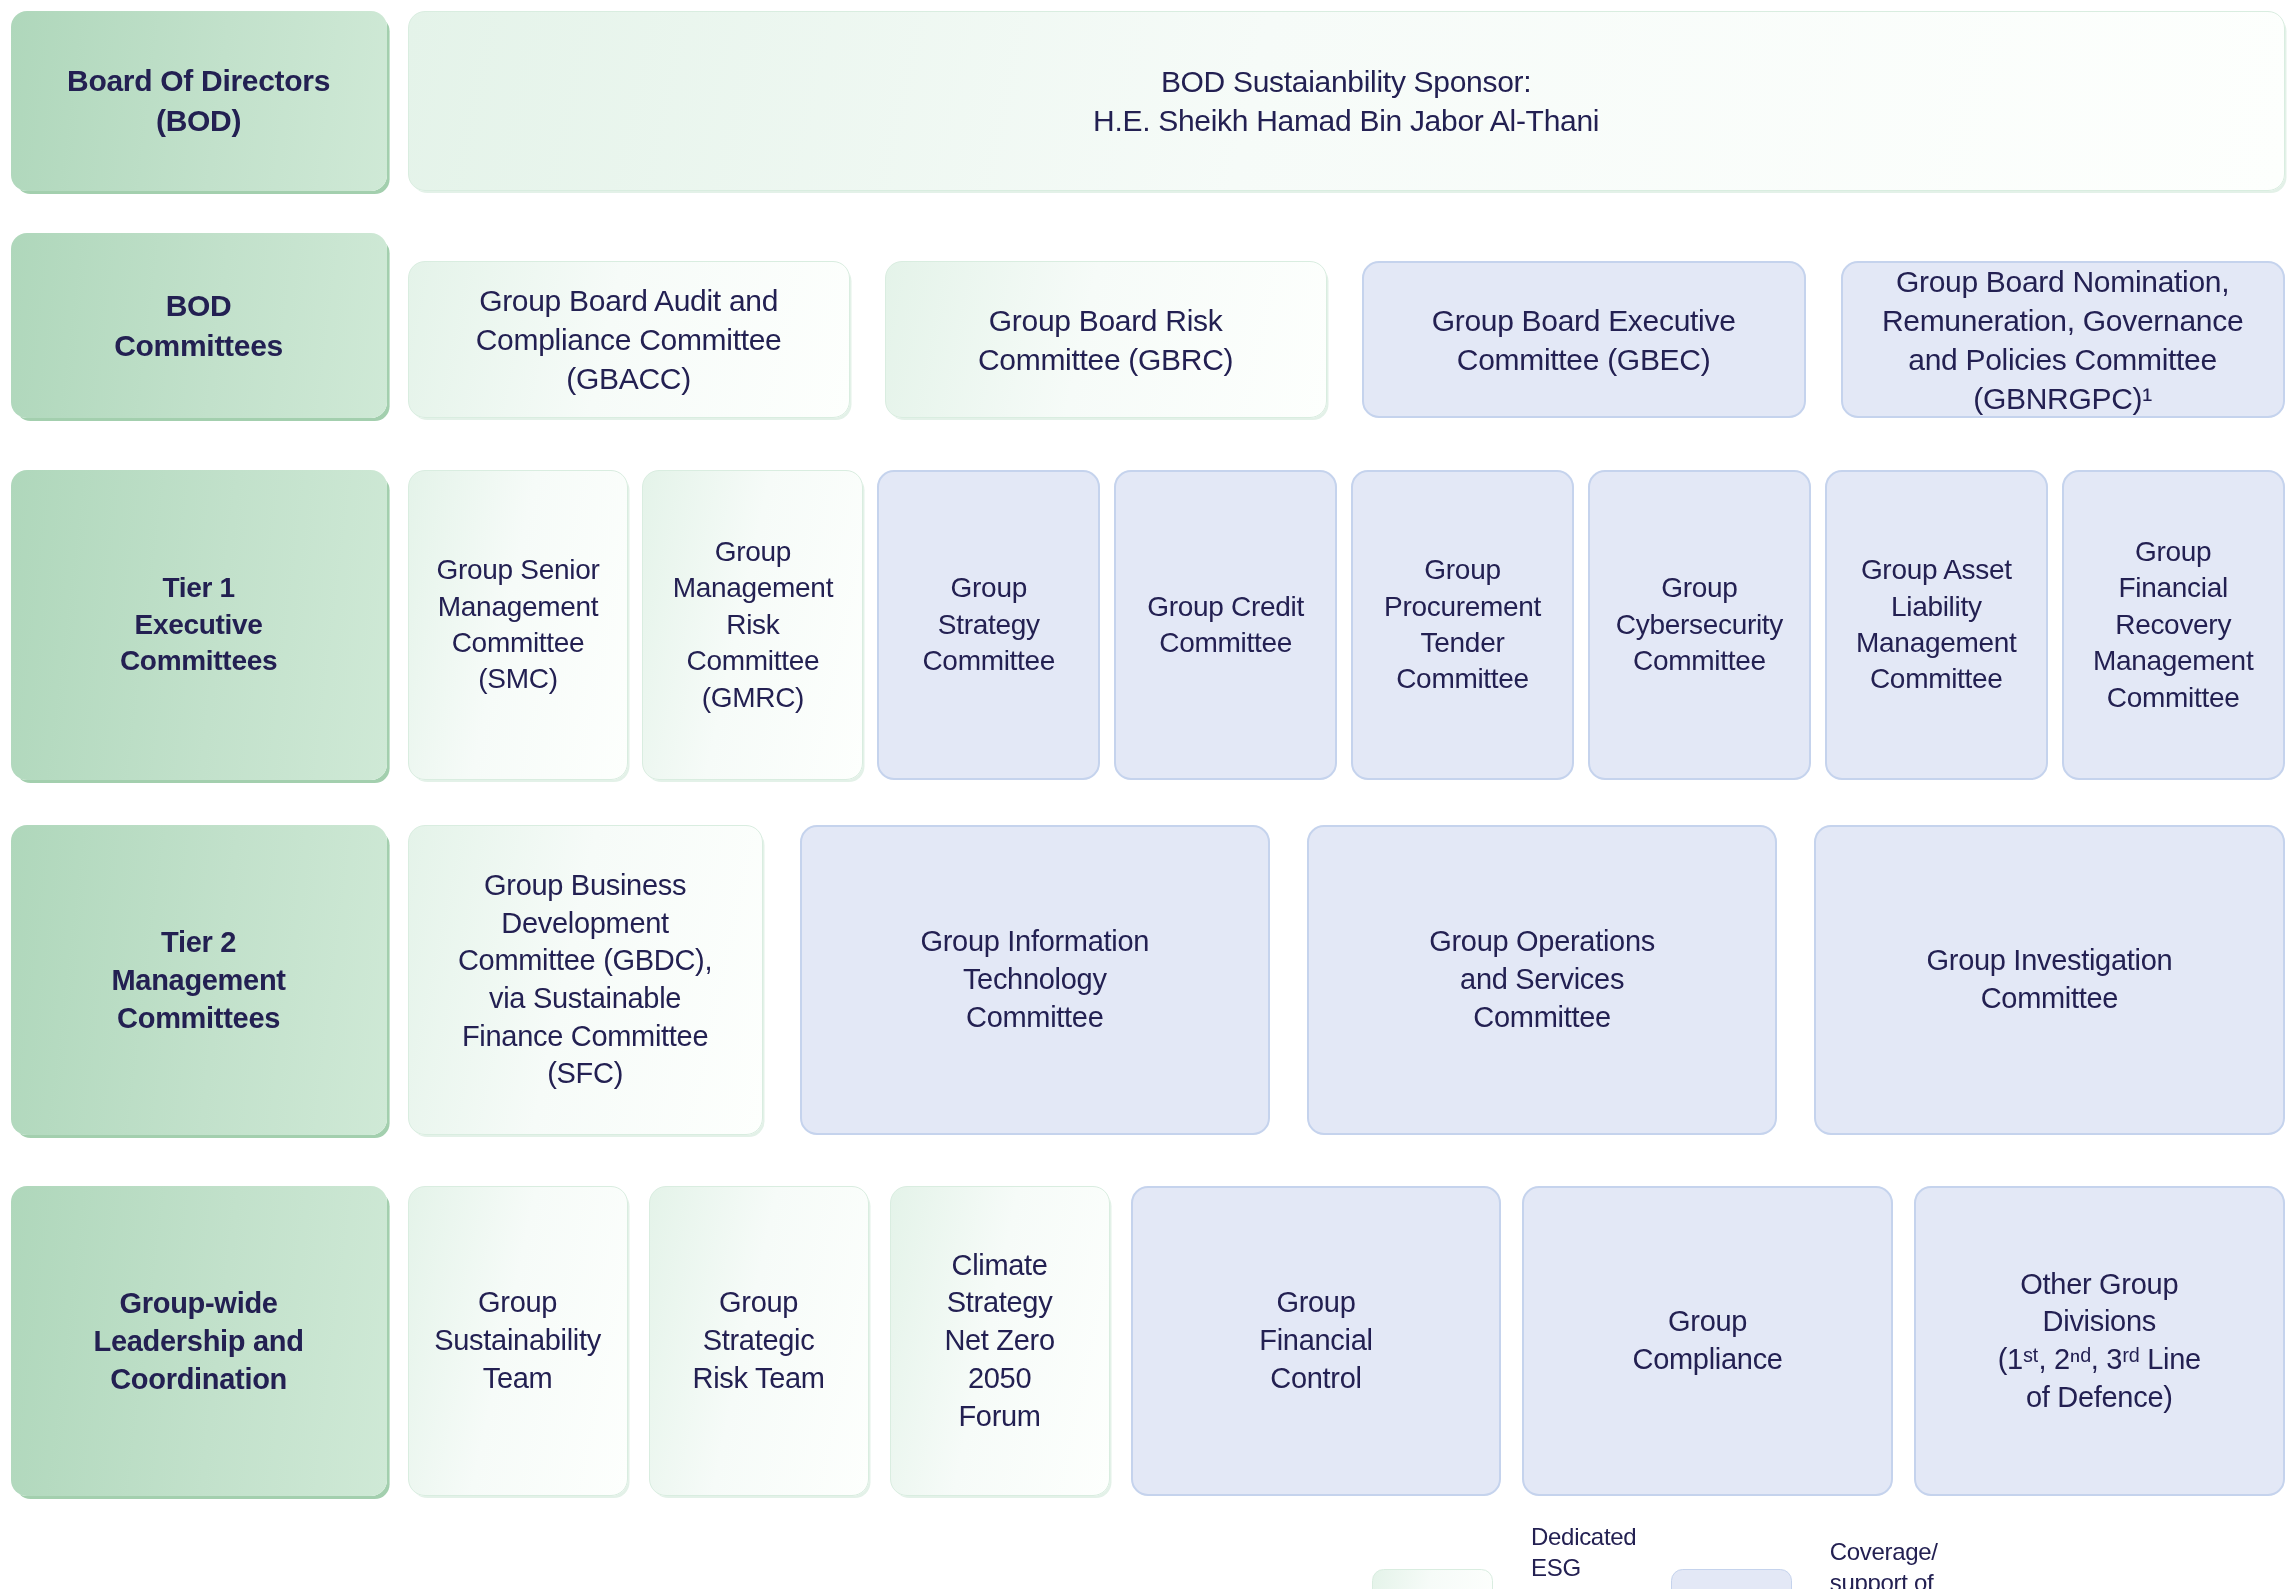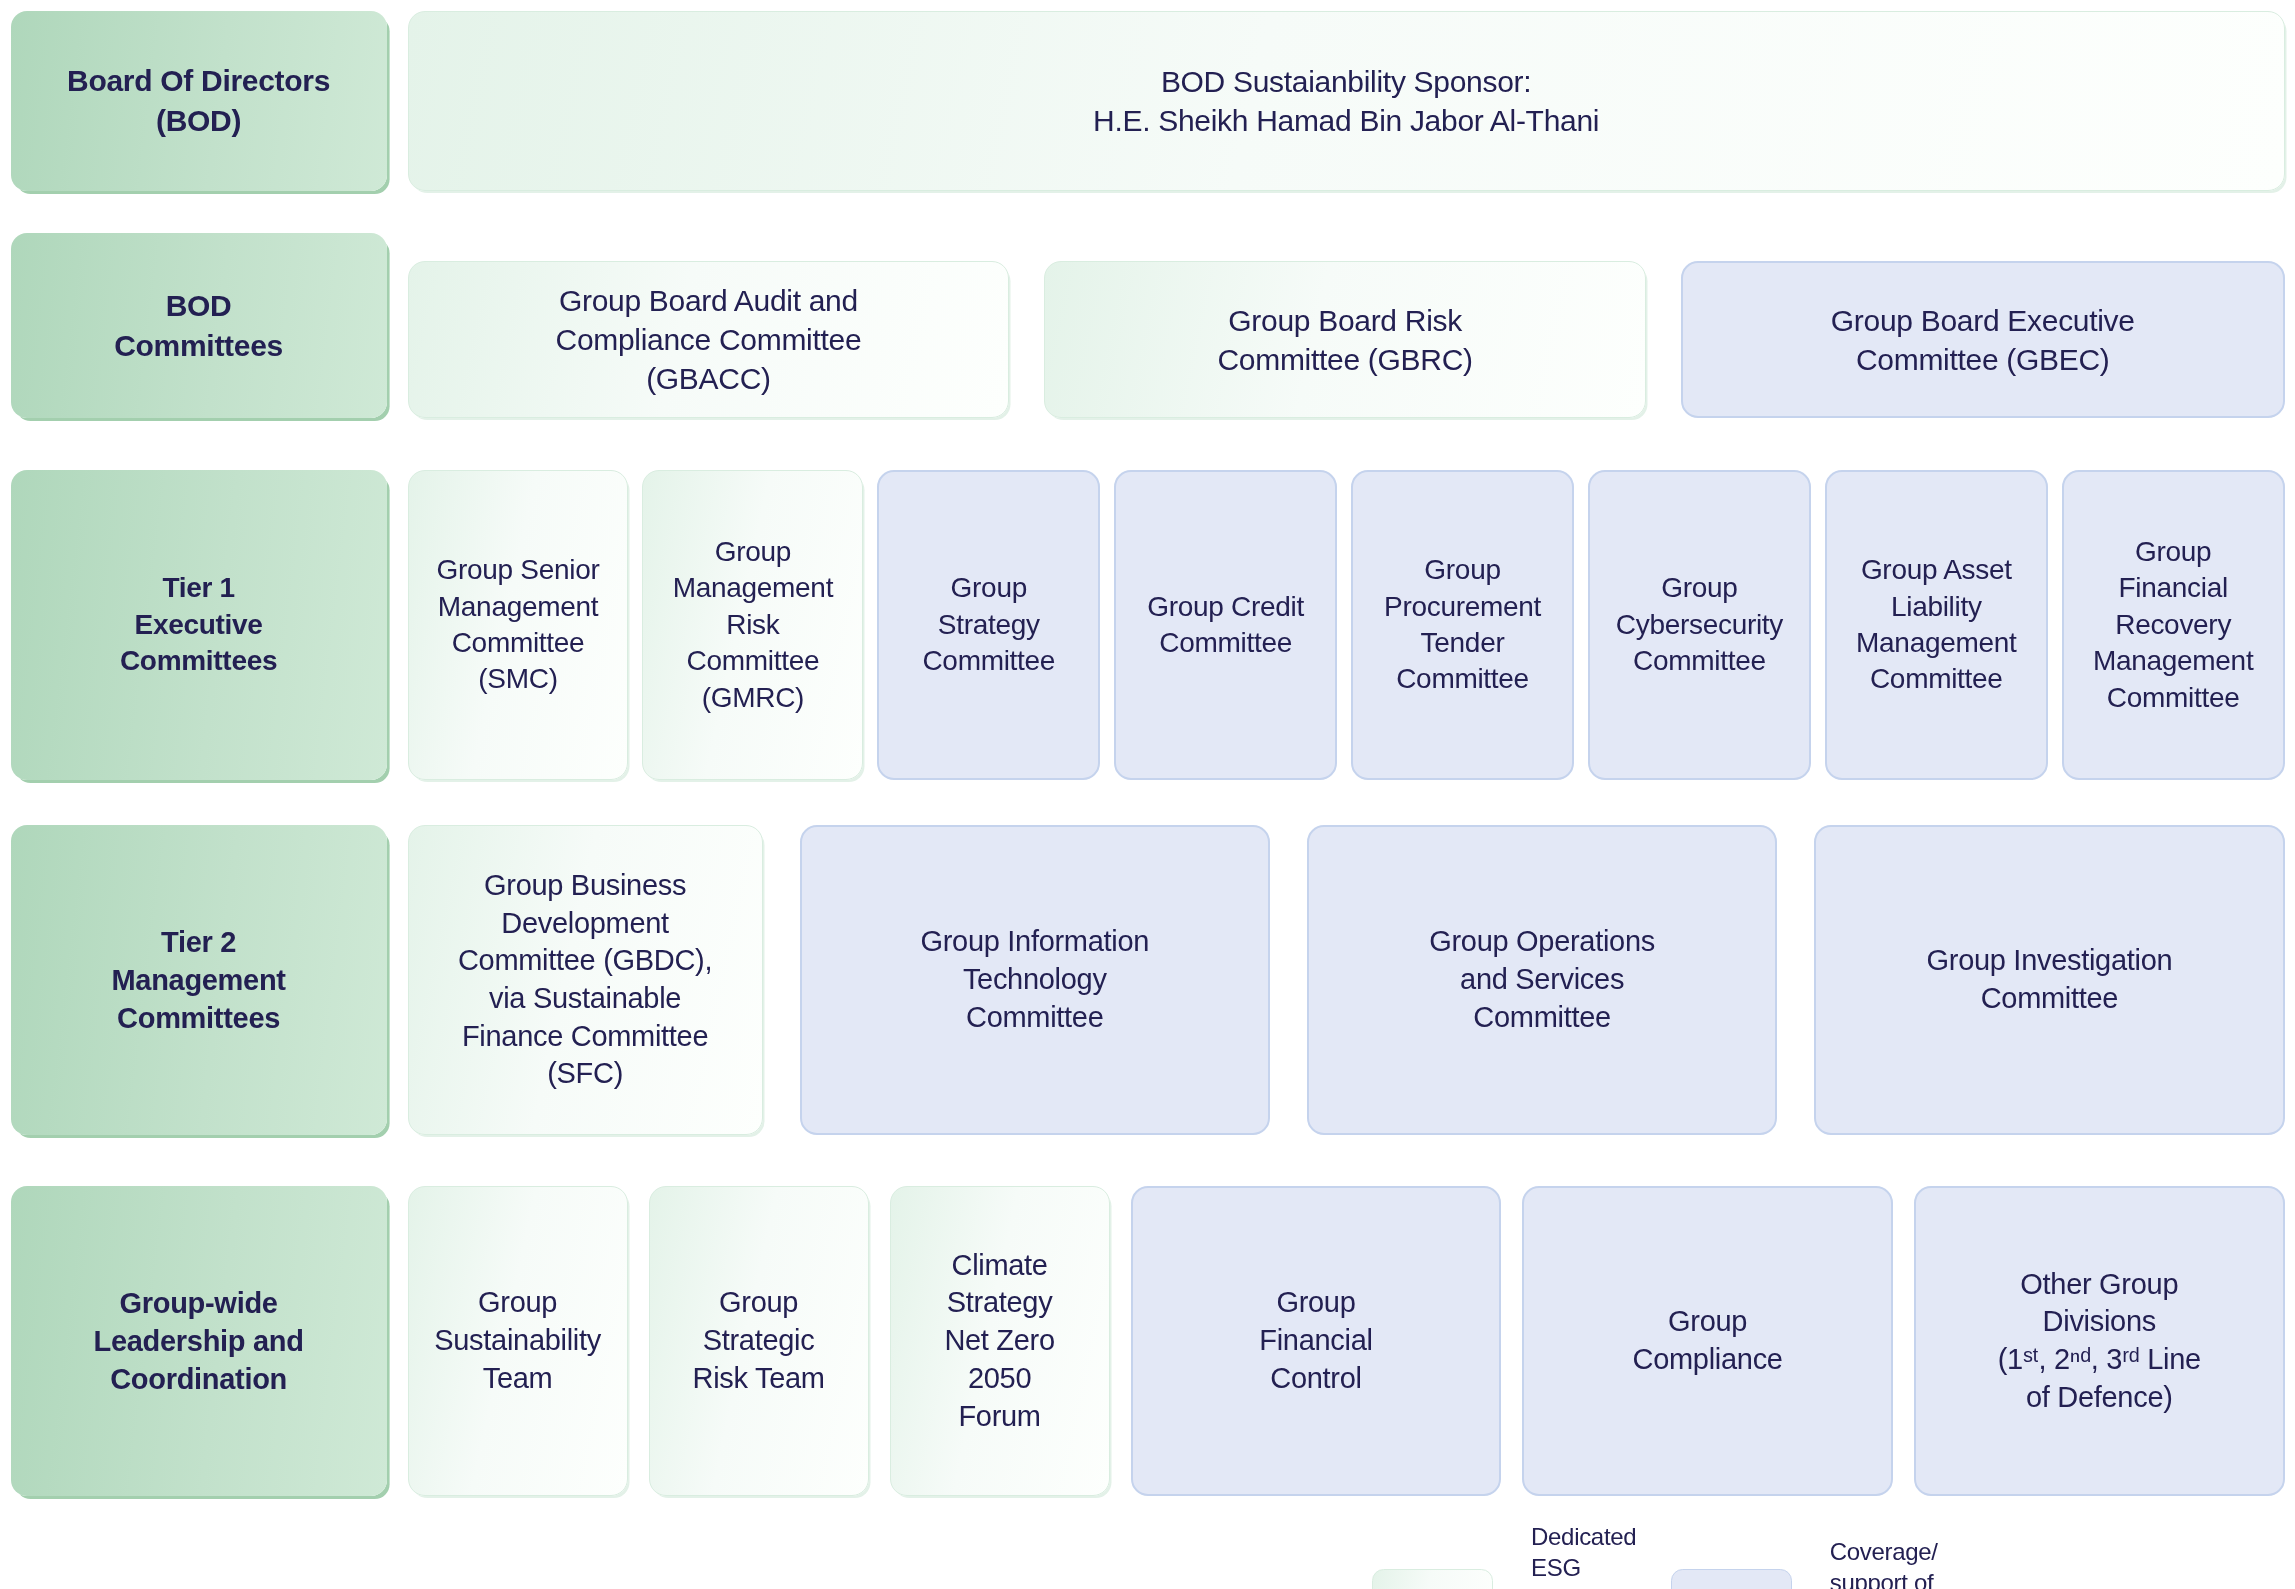--- a/index.html
+++ b/index.html
@@ -70,20 +70,24 @@
     <div class="label-box">BOD
 Committees</div>
     <div class="boxes">
       <div class="box green">Group Board Audit and
 Compliance Committee
 (GBACC)</div>
       <div class="box green">Group Board Risk
 Committee (GBRC)</div>
       <div class="box lav">Group Board Executive
 Committee (GBEC)</div>
+      <div class="box lav">Group Board Nomination,
+Remuneration, Governance
+and Policies Committee
+(GBNRGPC)¹</div>
     </div>
   </div>
 
   <div class="row" id="row-2">
     <div class="label-box">Tier 1
 Executive
 Committees</div>
     <div class="boxes">
       <div class="box green">Group Senior
 Management

